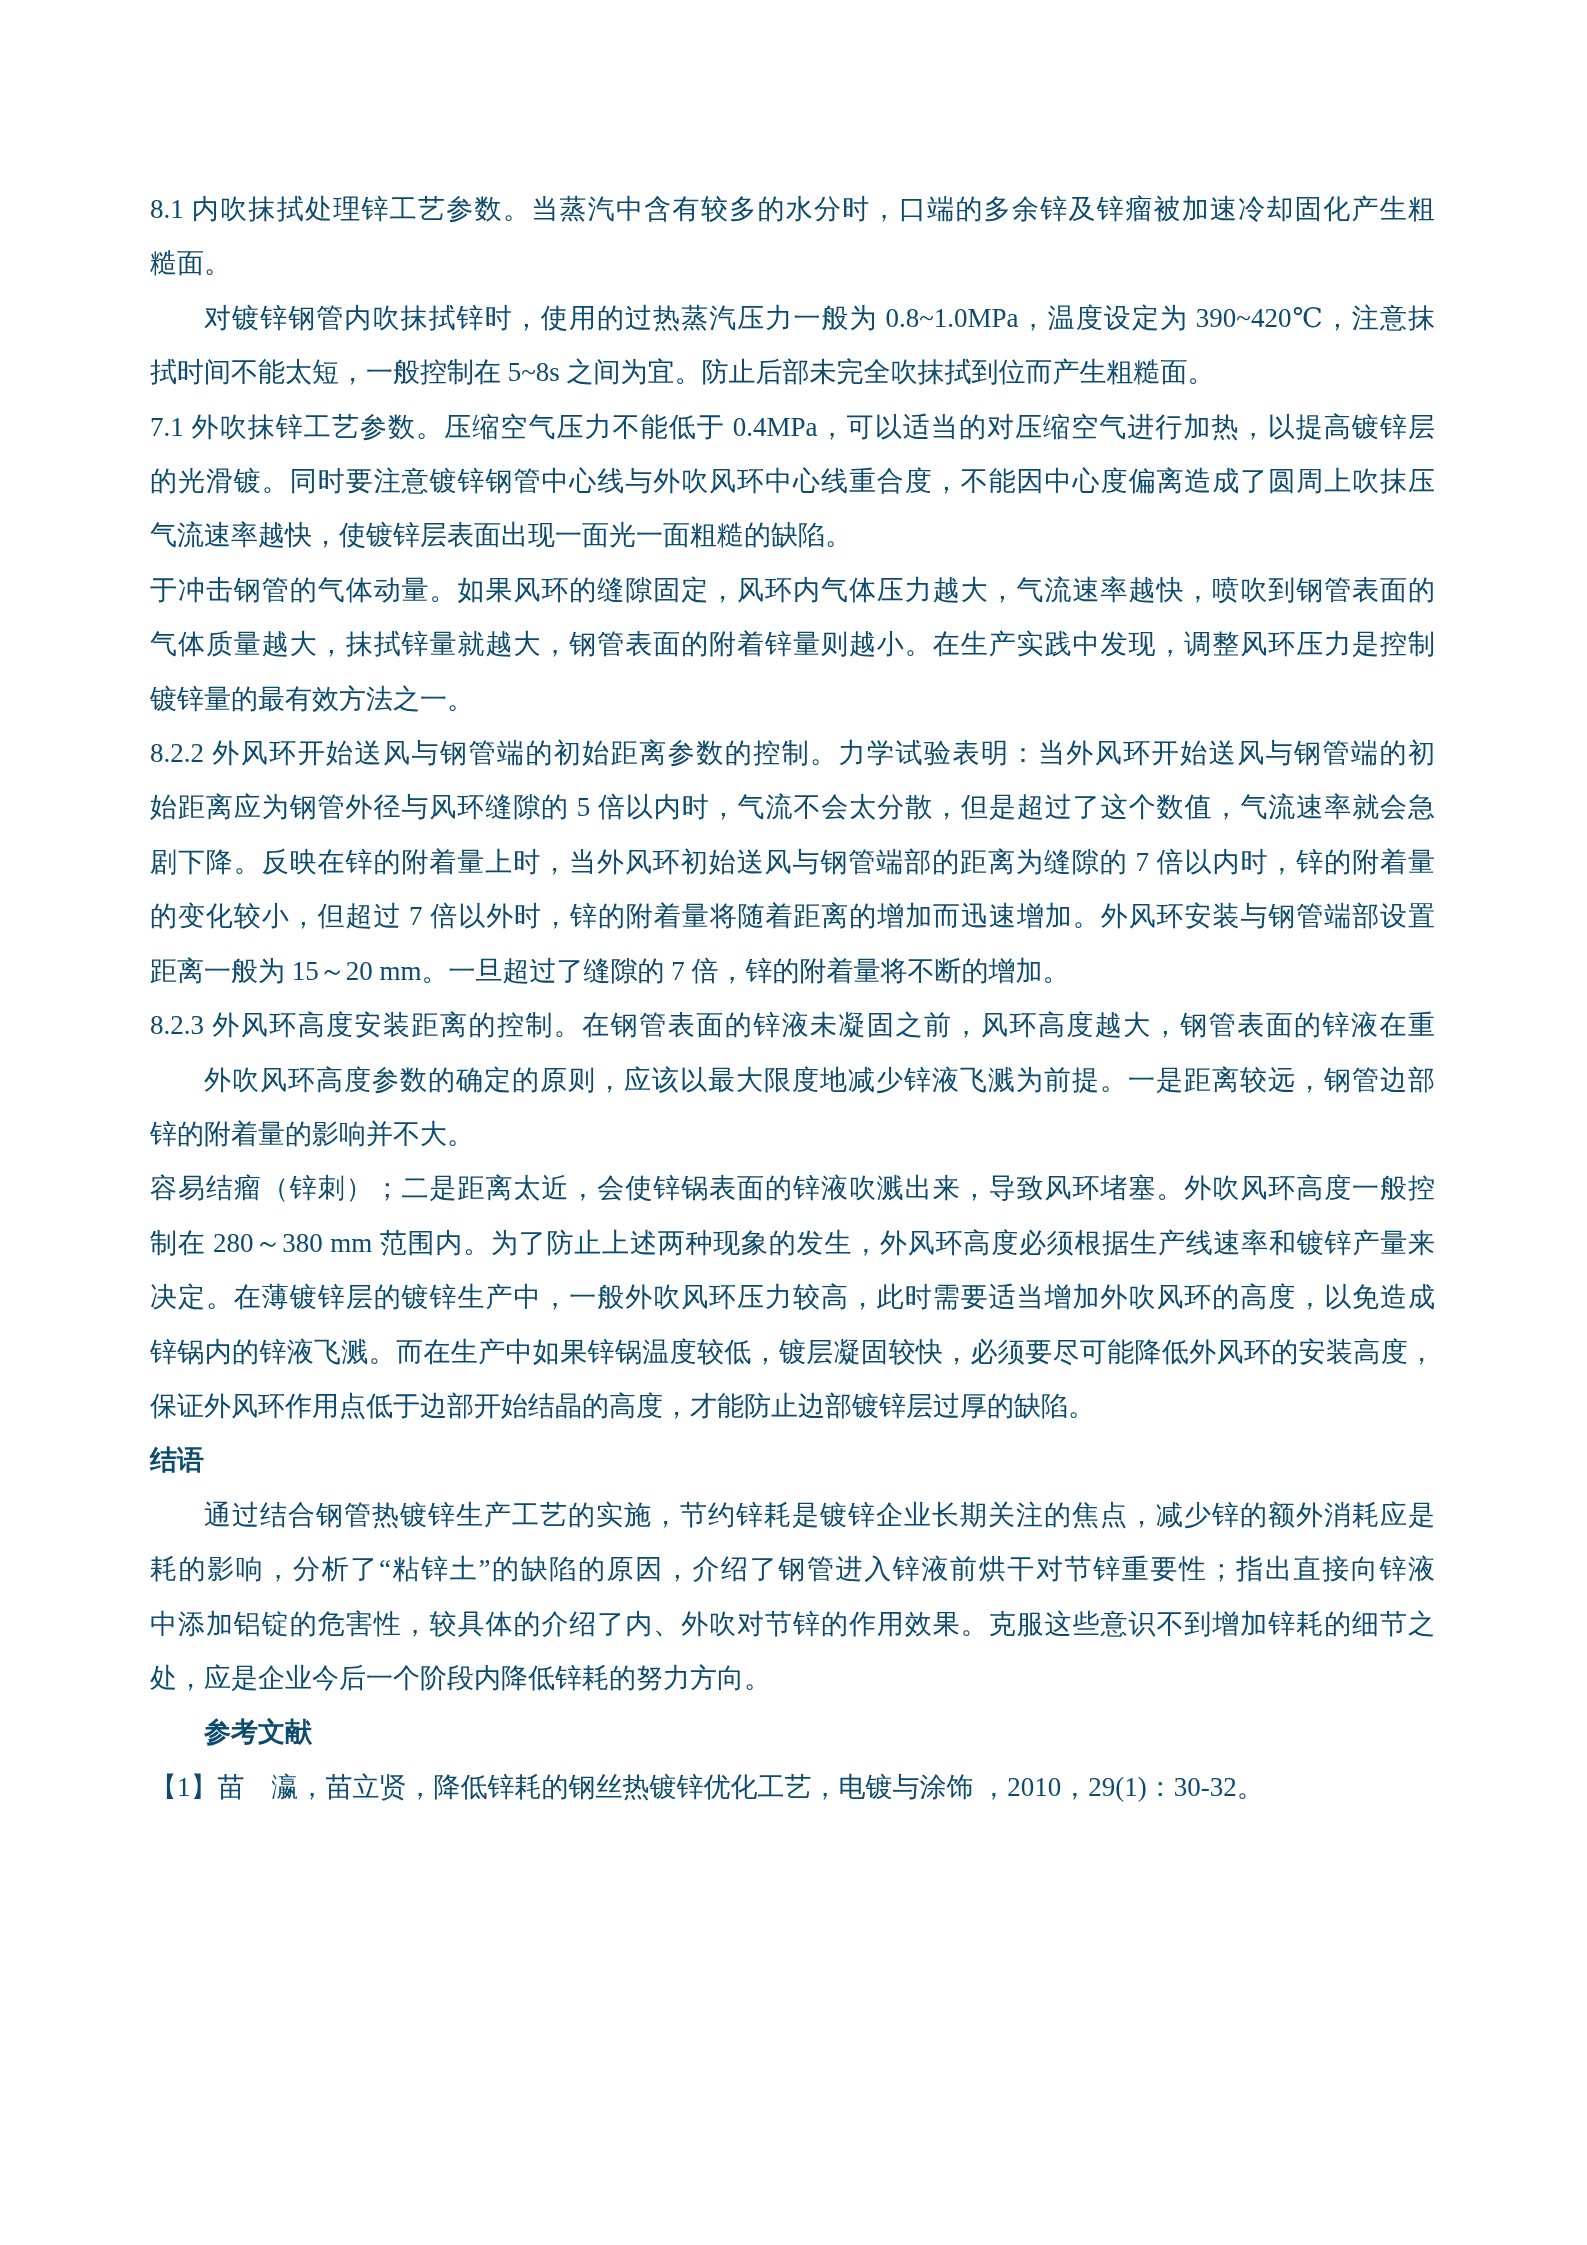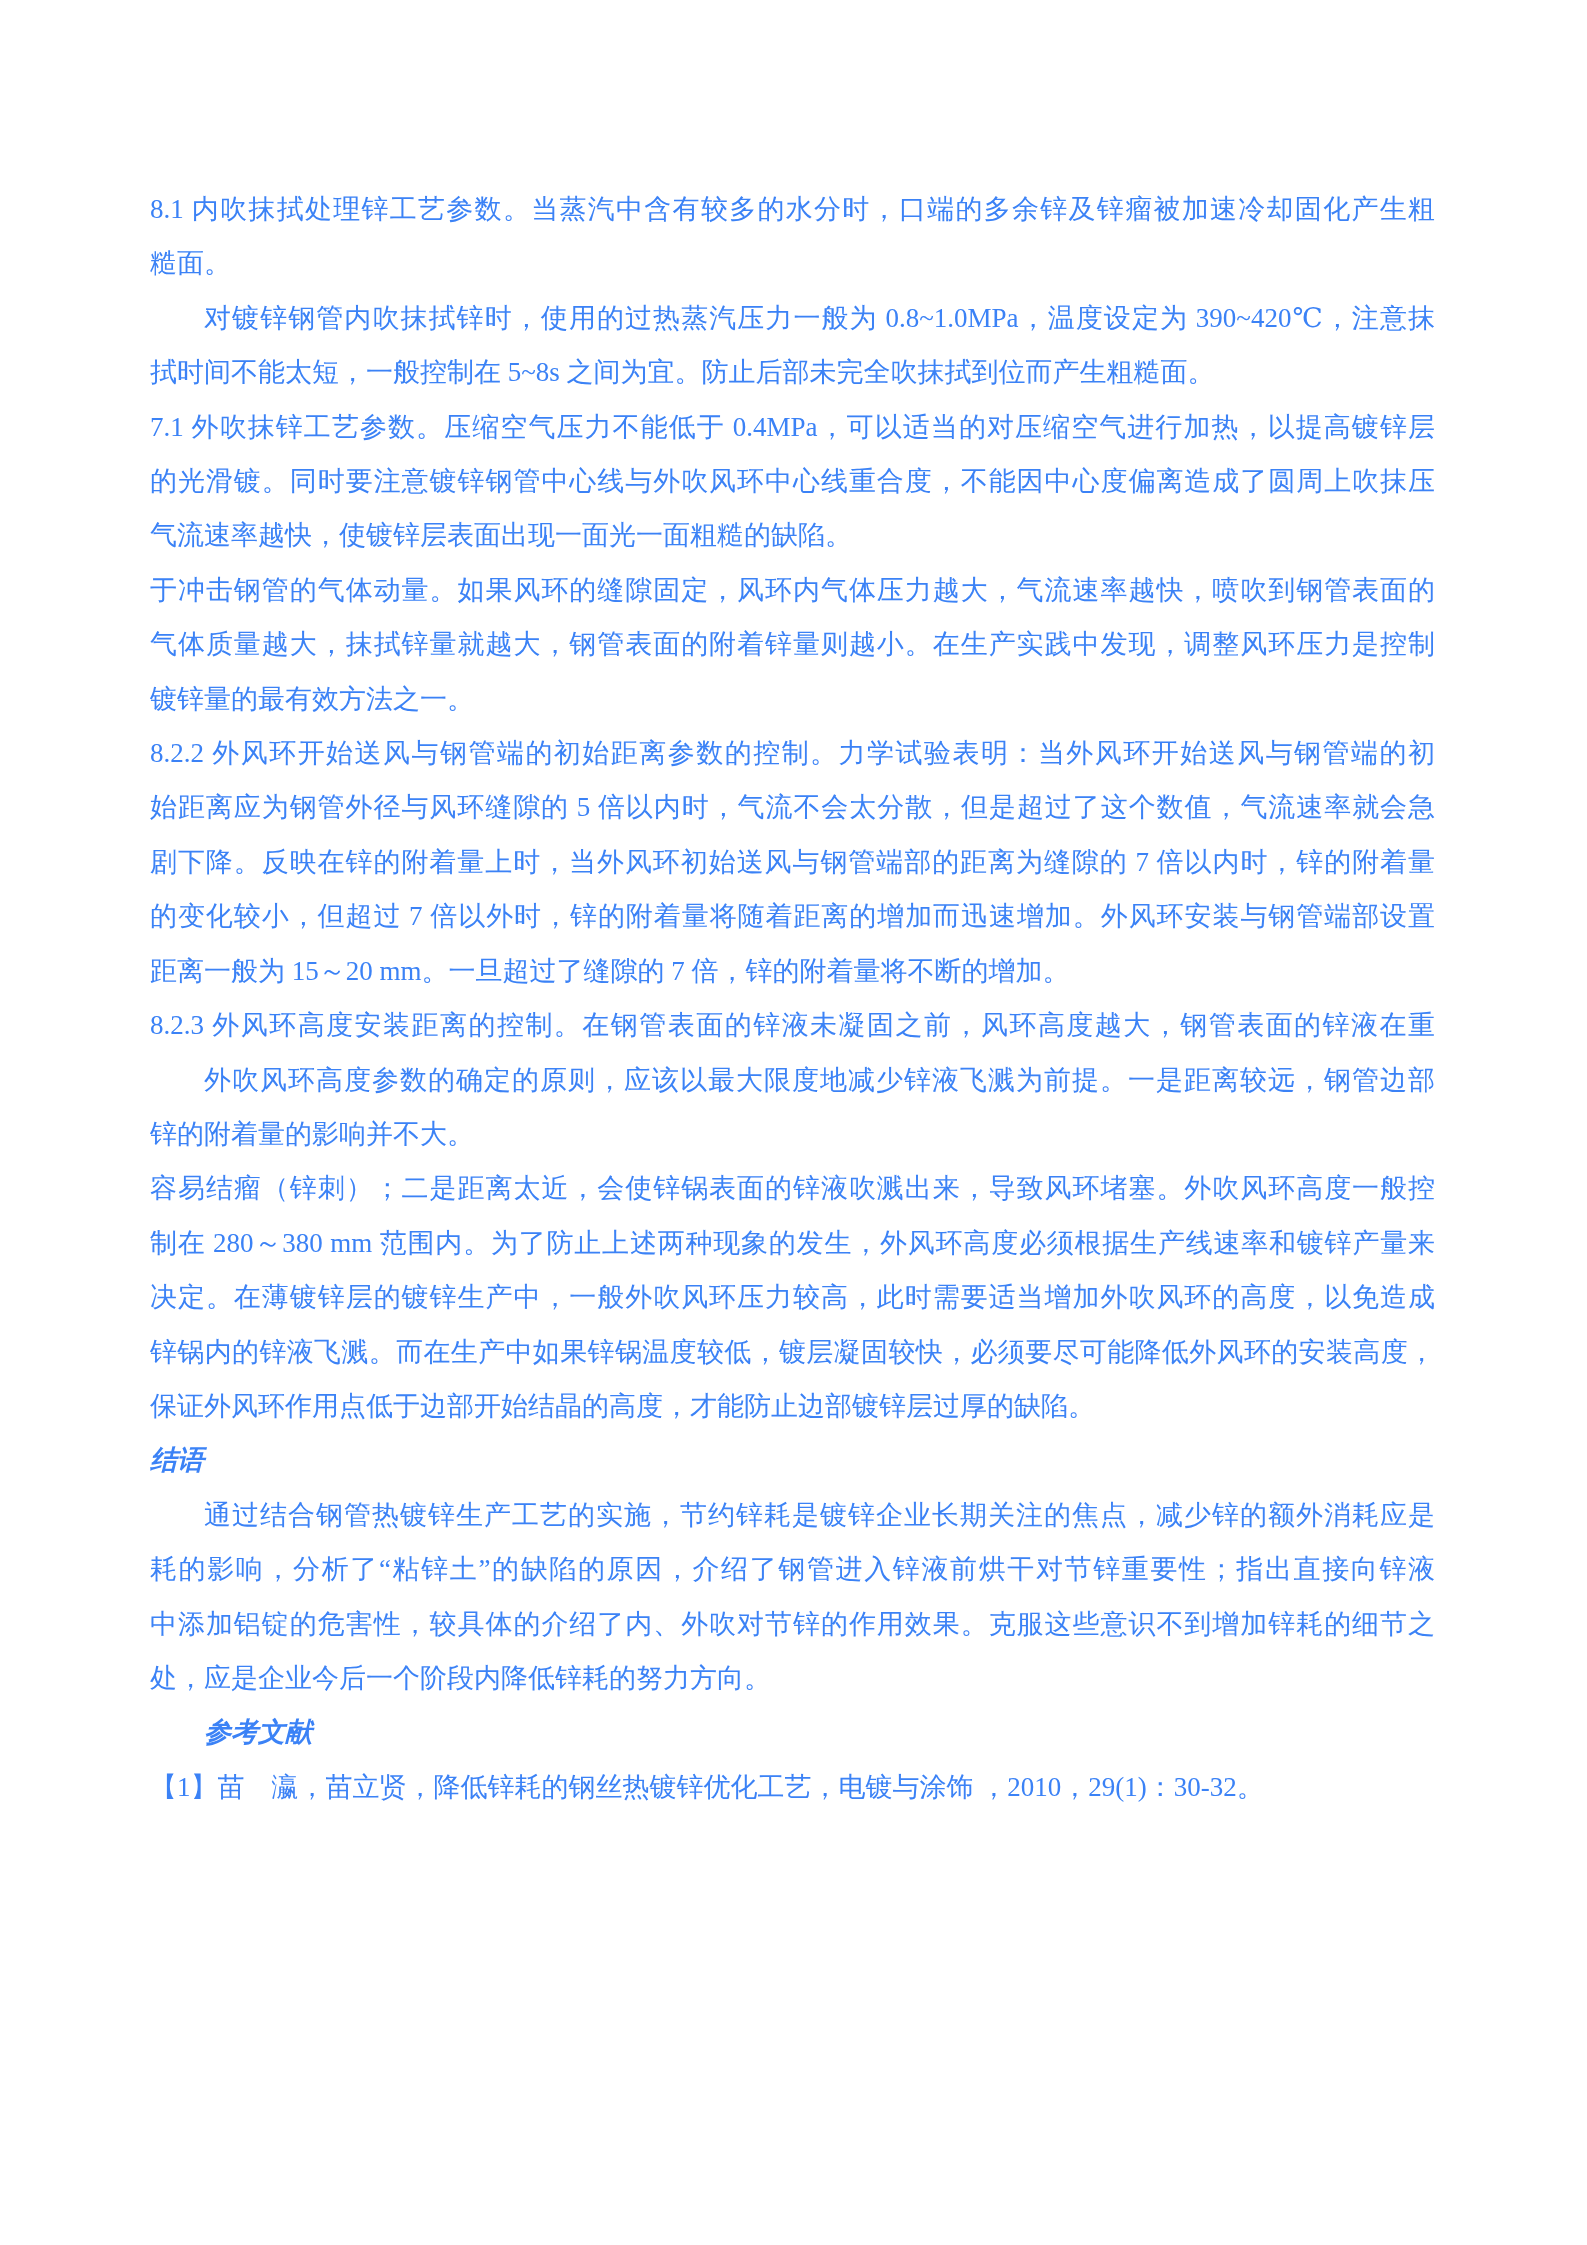--- a/index.html
+++ b/index.html
@@ -15,35 +15,34 @@
     overflow: hidden;
   }
   .content {
     position: absolute;
     left: 150px;
     top: 182px;
     width: 1285px;
     font-family: "Liberation Serif", "DejaVu Serif", serif;
     font-size: 27px;
     line-height: 54.4px;
-    color: #3b82f6;
+    color: #0c4a6e;
   }
   .line {
     white-space: normal;
   }
   .fill {
     text-align: justify;
     text-align-last: justify;
   }
   .indent {
     text-indent: 54px;
   }
   .bold {
     font-weight: bold;
-    font-style: italic;
   }
 </style>
 </head>
 <body>
 
 <div class="page">
   <div class="content" id="doc-content">
       <div class="line fill">8.1 内吹抹拭处理锌工艺参数。当蒸汽中含有较多的水分时，口端的多余锌及锌瘤被加速冷却固化产生粗</div>
       <div class="line">糙面。</div>
       <div class="line fill indent">对镀锌钢管内吹抹拭锌时，使用的过热蒸汽压力一般为 0.8~1.0MPa，温度设定为 390~420℃，注意抹</div>

